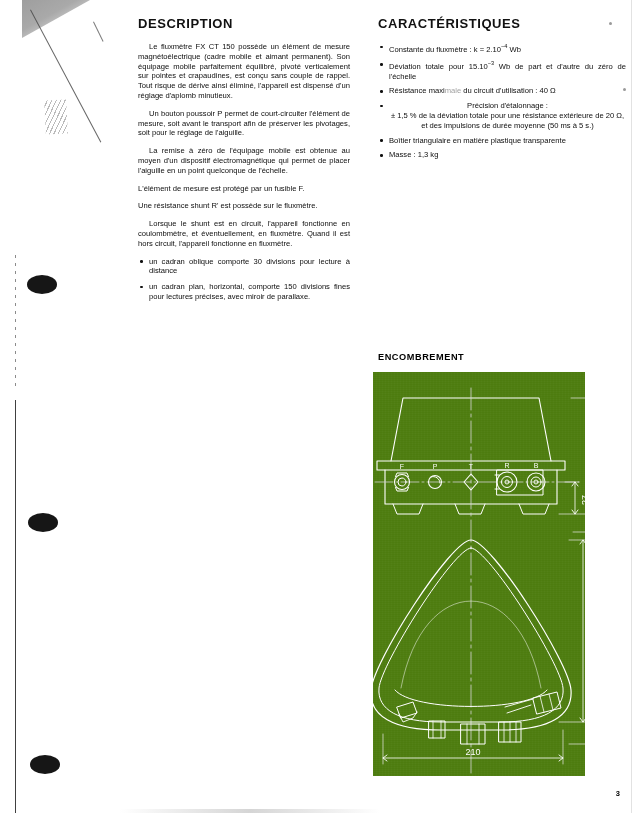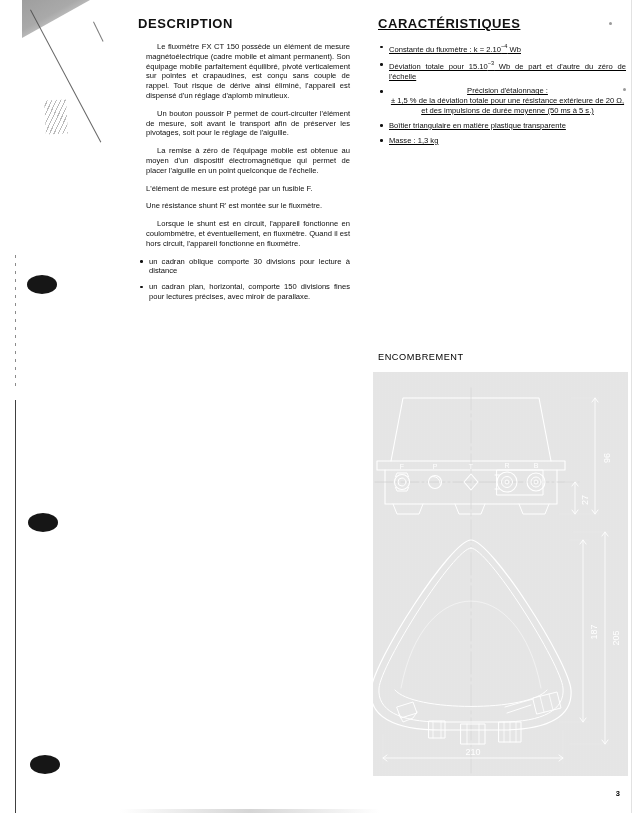--- a/index.html
+++ b/index.html
@@ -51,28 +51,28 @@
     position:absolute;right:4px;top:0;width:1px;height:813px;background:#e2e2e2;
   }
   .right-spot{position:absolute;right:10px;width:3px;height:3px;background:#9a9a9a;border-radius:50%;}
   .bottom-smudge{
     position:absolute;left:120px;bottom:0px;width:260px;height:4px;
     background:linear-gradient(to right,transparent,#b9b9b9,transparent);opacity:.6;
   }
 
   
   .col-left{position:absolute;left:138px;top:16px;width:212px;}
-  .col-right{position:absolute;left:378px;top:16px;width:248px;text-decoration:underline;}
+  .col-right{position:absolute;left:378px;top:16px;width:248px;}
 
   h2.sec{
     font-size:13px;letter-spacing:.55px;font-weight:700;margin:0 0 11px 0;
     color:#111;
   }
   p.body{
-    font-size:7.6px;line-height:9.8px;margin:0 0 8px 8px;
+    font-size:7.6px;line-height:9.8px;margin:0 0 8px 0;
     text-align:justify;text-justify:inter-word;color:#0d0d0d;
     -webkit-hyphens:none;hyphens:none;
   }
   p.body.ind{text-indent:11px;}
   ul.bul{list-style:none;margin:0;padding:0;}
   ul.bul li{
     position:relative;padding-left:11px;font-size:7.6px;line-height:9.8px;
     margin-bottom:6px;text-align:justify;color:#0d0d0d;
   }
   ul.bul li::before{
@@ -80,25 +80,25 @@
     border-radius:50%;background:#111;
   }
   ul.carac li{margin-bottom:5px;}
   ul.carac li.tall{text-align:center;}
   sup{font-size:5.6px;vertical-align:super;}
   .fade{opacity:.42;}
 
   
   h2.enc{
     position:absolute;left:378px;top:352px;font-size:9.2px;letter-spacing:.55px;
-    font-weight:400;margin:0;
+    font-weight:700;margin:0;
   }
   .drawbox{
-    position:absolute;left:373px;top:372px;width:255px;height:404px;
-    background:#e5e5e5;overflow:hidden;
+    position:absolute;left:373px;top:372px;width:212px;height:404px;
+    background:#4d7c0f;overflow:hidden;
   }
   .drawbox .noise{
     position:absolute;inset:0;opacity:.20;
     background-image:
       repeating-linear-gradient(0deg,rgba(255,255,255,.10) 0 1px,transparent 1px 2px),
       repeating-linear-gradient(90deg,rgba(255,255,255,.08) 0 1px,transparent 1px 3px);
   }
   .drawbox svg{position:absolute;left:0;top:0;}
   .pageno{
     position:absolute;right:16px;top:789px;font-size:7.5px;font-weight:700;
@@ -122,36 +122,39 @@
   <div class="right-spot" style="top:88px;"></div>
   <div class="right-spot" style="top:22px;right:24px;"></div>
   <div class="bottom-smudge"></div>
 
   <div class="col-left">
     <h2 class="sec">DESCRIPTION</h2>
     <p class="body ind">Le fluxmètre FX CT 150 possède un élément de mesure magnétoélectrique (cadre mobile et aimant permanent). Son équipage mobile parfaitement équilibré, pivoté verticalement sur pointes et crapaudines, est conçu sans couple de rappel. Tout risque de dérive ainsi éliminé, l'appareil est dispensé d'un réglage d'aplomb minutieux.</p>
     <p class="body ind">Un bouton poussoir P permet de court-circuiter l'élément de mesure, soit avant le transport afin de préserver les pivotages, soit pour le réglage de l'aiguille.</p>
     <p class="body ind">La remise à zéro de l'équipage mobile est obtenue au moyen d'un dispositif électromagnétique qui permet de placer l'aiguille en un point quelconque de l'échelle.</p>
     <p class="body">L'élément de mesure est protégé par un fusible F.</p>
-    <p class="body">Une résistance shunt R' est montée sur le fluxmètre.</p>
+    <p class="body">Une résistance shunt R' est possède sur le fluxmètre.</p>
     <p class="body ind">Lorsque le shunt est en circuit, l'appareil fonctionne en coulombmètre, et éventuellement, en fluxmètre. Quand il est hors circuit, l'appareil fonctionne en fluxmètre.</p>
     <ul class="bul">
       <li>un cadran oblique comporte 30 divisions pour lecture à distance</li>
       <li>un cadran plan, horizontal, comporte 150 divisions fines pour lectures précises, avec miroir de parallaxe.</li>
     </ul>
   </div>
 
   <div class="col-right">
     <h2 class="sec">CARACTÉRISTIQUES</h2>
     <ul class="bul carac">
       <li>
         <span>Constante du fluxmètre : k = 2.10</span><sup>−4</sup><span> Wb</span>
       </li>
       <li>
         <span>Déviation totale pour 15.10</span><sup>−3</sup><span> Wb de part et d'autre du zéro de l'échelle</span>
+      </li>
+      <li>
+        <span>Résistance maxi</span><span class="fade">male</span><span> du circuit d'utilisation : 40 Ω</span>
       </li>
       <li class="tall">
         <span>Précision d'étalonnage :</span><br>
         <span>± 1,5 % de la déviation totale pour une résistance extérieure de 20 Ω, et des impulsions de durée moyenne (50 ms à 5 s.)</span>
       </li>
       <li>Boîtier triangulaire en matière plastique transparente</li>
       <li>Masse : 1,3 kg</li>
     </ul>
   </div>
 

